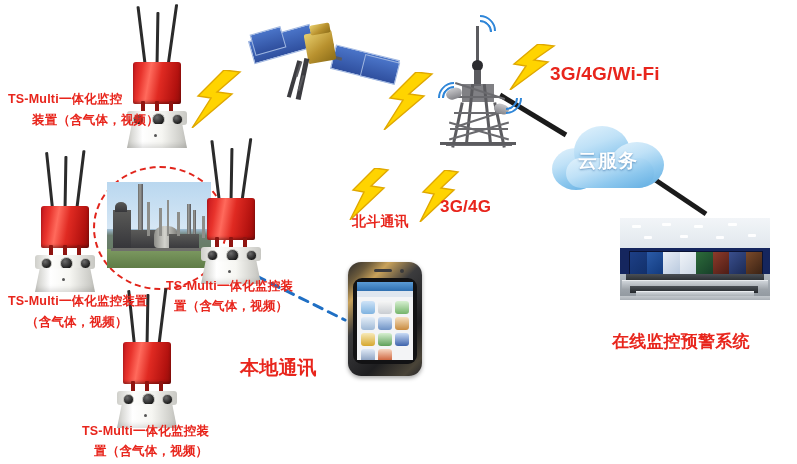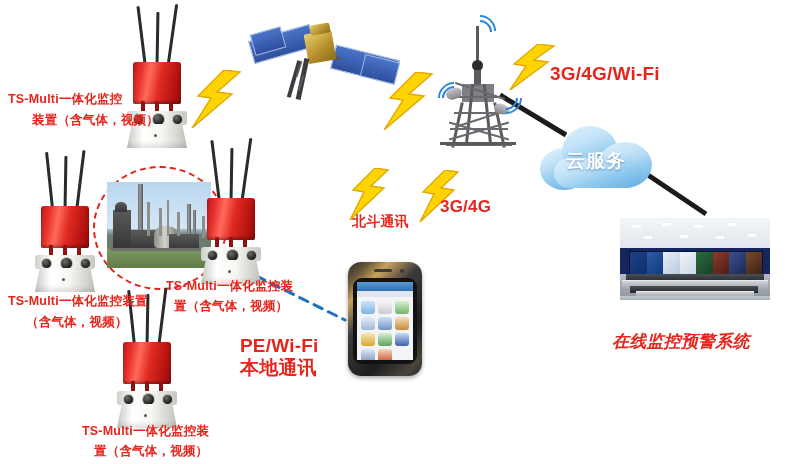--- a/index.html
+++ b/index.html
@@ -208,21 +208,21 @@
     <div class="tw-mast" style="left:8px;top:116px;width:76px;height:3px;"></div>
 
     <div class="arc" style="left:36px;top:-6px;width:20px;height:20px;transform:rotate(45deg);"></div>
     <div class="arc" style="left:32px;top:-11px;width:28px;height:28px;transform:rotate(45deg);"></div>
     <div class="arc" style="left:10px;top:60px;width:20px;height:20px;transform:rotate(-45deg);border-color:#2f86d8 transparent transparent transparent;"></div>
     <div class="arc" style="left:6px;top:56px;width:28px;height:28px;transform:rotate(-45deg);"></div>
     <div class="arc" style="left:62px;top:60px;width:20px;height:20px;transform:rotate(135deg);"></div>
     <div class="arc" style="left:58px;top:56px;width:28px;height:28px;transform:rotate(135deg);"></div>
   </div>
 
-  <div class="cloud" style="left:536px;top:120px;width:120px;height:70px;">
+  <div class="cloud" style="left:548px;top:120px;width:120px;height:70px;">
     <div class="cloud-lobe" style="left:4px;top:28px;width:48px;height:42px;"></div>
     <div class="cloud-lobe" style="left:26px;top:6px;width:56px;height:52px;"></div>
     <div class="cloud-lobe" style="left:62px;top:22px;width:54px;height:46px;"></div>
     <div class="cloud-lobe" style="left:18px;top:38px;width:88px;height:30px;border-radius:18px;"></div>
     <div class="cloud-text" style="top:28px;">云服务</div>
   </div>
 
   <div class="circle-frame" style="left:93px;top:166px;width:130px;height:120px;"></div>
   <div class="photo plant" style="left:107px;top:182px;width:104px;height:86px;">
     <div class="sky"></div>
@@ -369,19 +369,18 @@
   <div class="label lbl-sm" style="left:166px;top:279px;">TS-Multi一体化监控装</div>
   <div class="label lbl-sm" style="left:174px;top:299px;">置（含气体，视频）</div>
 
   <div class="label lbl-sm" style="left:82px;top:424px;">TS-Multi一体化监控装</div>
   <div class="label lbl-sm" style="left:94px;top:444px;">置（含气体，视频）</div>
 
   <div class="label lbl-md" style="left:352px;top:213px;">北斗通讯</div>
   <div class="label lbl-lg" style="left:440px;top:196px;">3G/4G</div>
   <div class="label lbl-xl" style="left:550px;top:62px;">3G/4G/Wi-Fi</div>
 
-  <div class="label lbl-xl" style="left:240px;top:334px;">PE/Wi-Fi</div>
   <div class="label lbl-xl" style="left:240px;top:356px;">本地通讯</div>
 
 
-  <div class="label lbl-lg" style="left:612px;top:331px;font-style:italic;">在线监控预警系统</div>
+  <div class="label lbl-lg" style="left:612px;top:331px;">在线监控预警系统</div>
 
 </div>
 
 </body></html>

